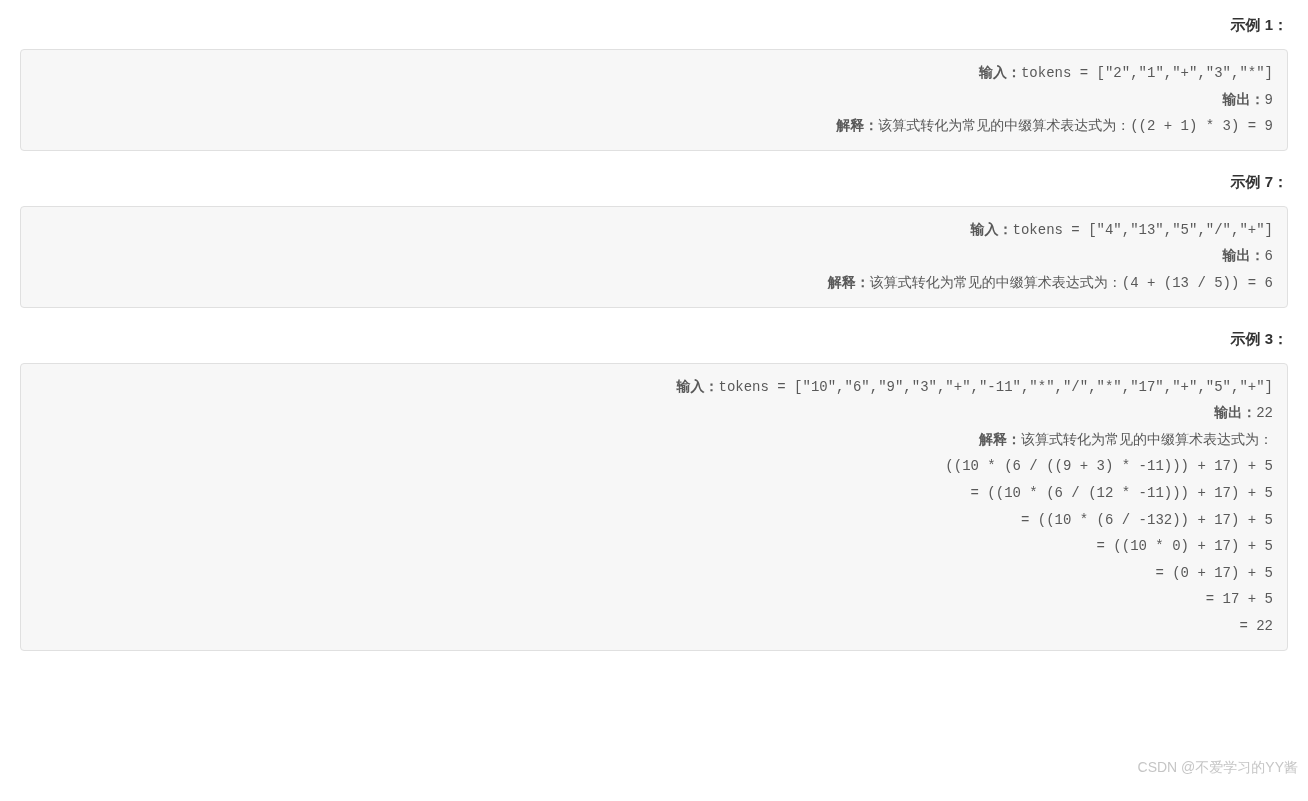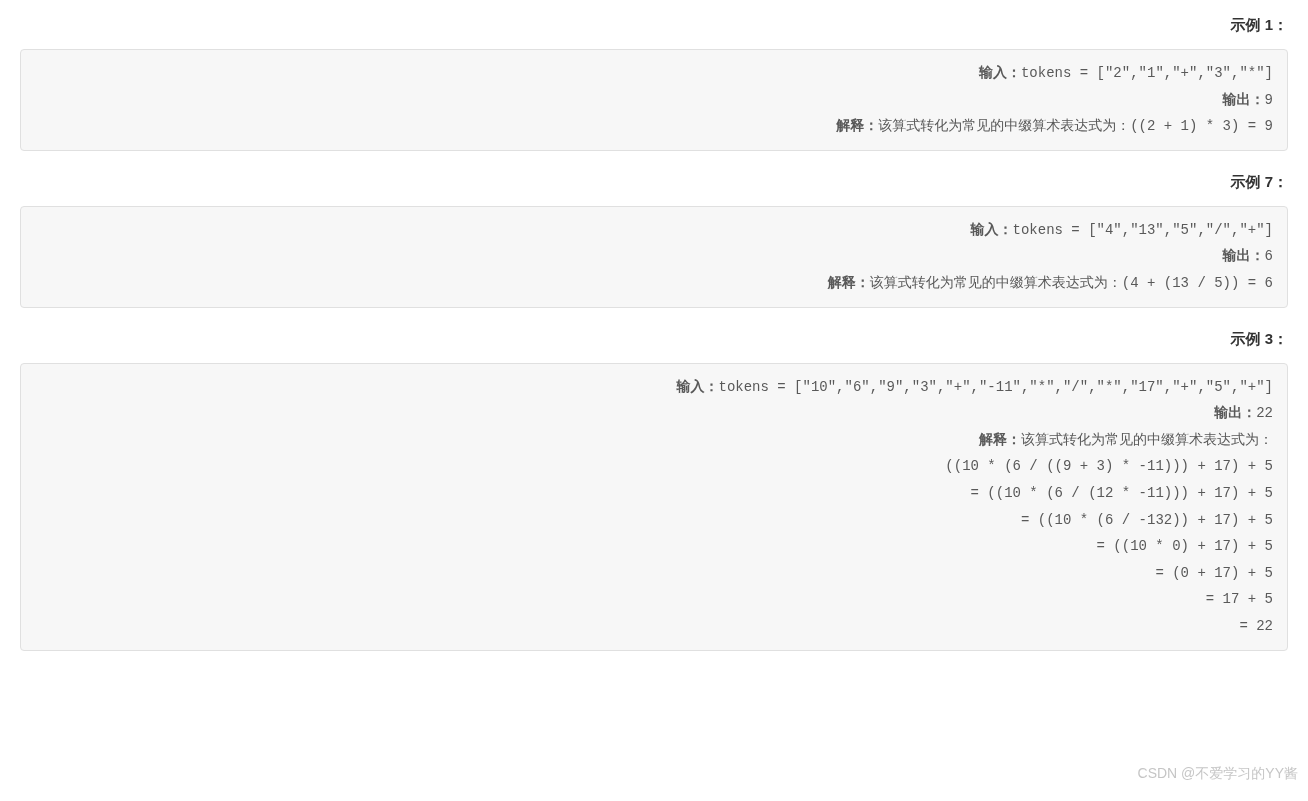--- a/index.html
+++ b/index.html
@@ -33,21 +33,21 @@
       white-space: pre-wrap;
       word-break: break-word;
     }
     .code-block .label-bold {
       font-weight: 600;
       padding-left: 20px;
     }
     .watermark {
       position: fixed;
       right: 10px;
-      bottom: 18px;
+      bottom: 24px;
       color: rgba(150,150,150,0.55);
       font-size: 14px;
       font-family: -apple-system, "Microsoft YaHei", sans-serif;
       pointer-events: none;
     }
   </style>
 </head>
 <body>
 
 <div id="container">

